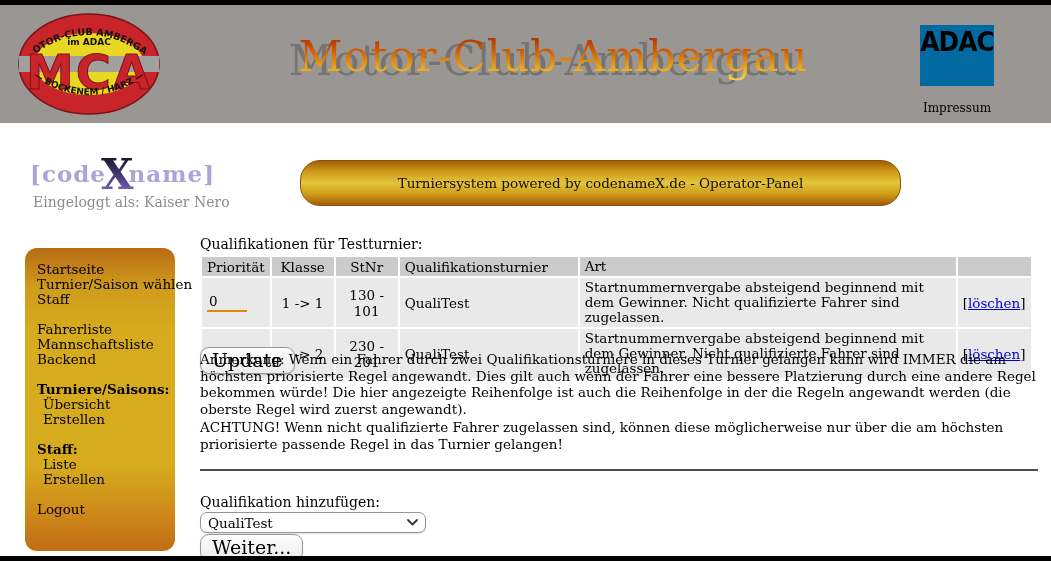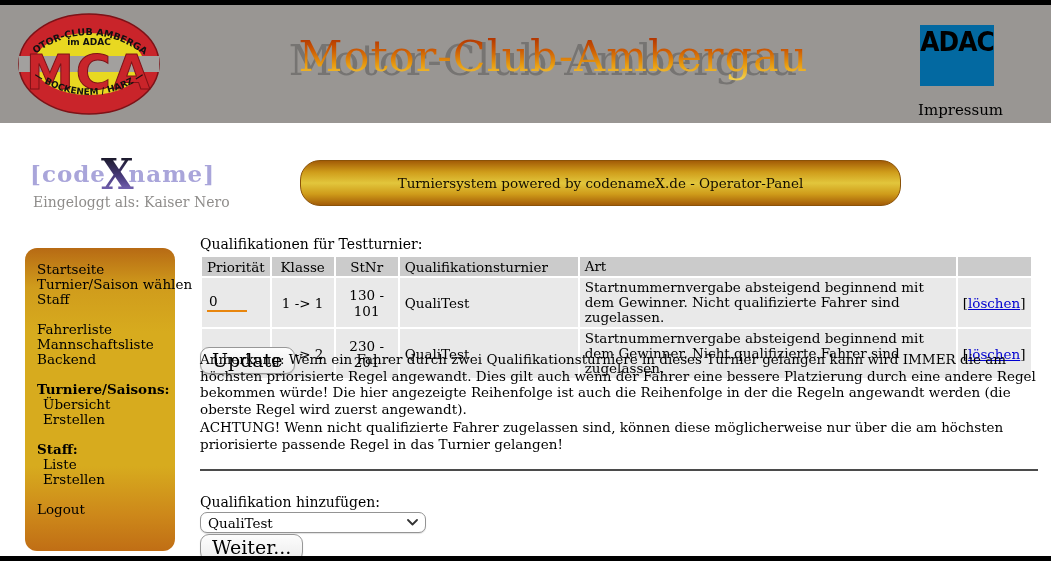--- a/index.html
+++ b/index.html
@@ -17,21 +17,21 @@
     font-size:43px;letter-spacing:1px;white-space:nowrap;padding-left:28px;}
   .site-title .shadow{position:absolute;left:4px;top:4px;width:100%;color:#767472;}
   .site-title .fill{position:relative;
     background:linear-gradient(180deg,#a82800 5%,#cc5a04 38%,#e89c10 68%,#f2cd48 95%);
     -webkit-background-clip:text;background-clip:text;color:transparent;}
   .adac-box{position:absolute;left:920px;top:20px;width:74px;height:61px;background:#0369a1;
     display:flex;justify-content:center;align-items:flex-start;}
   .adac-text{font-family:"DejaVu Sans","Liberation Sans",sans-serif;font-weight:bold;
     font-size:27px;letter-spacing:-1px;transform:scaleX(.92);margin-top:1px;color:#000;}
   .impressum{position:absolute;left:918px;top:96px;width:78px;text-align:center;
-    font-size:15px;color:#000;cursor:pointer;}
+    font-size:12px;color:#000;cursor:pointer;}
 
   
   .codename{position:absolute;left:30px;top:150px;white-space:nowrap;}
   .cn-side{font-size:23px;font-weight:bold;color:#a9a5da;letter-spacing:1px;}
   .cn-x{display:inline-block;font-size:42px;font-weight:bold;margin:0 -5px;vertical-align:-7px;
     background:linear-gradient(180deg,#14141e 10%,#4a3c7e 55%,#8a76cc 95%);
     -webkit-background-clip:text;background-clip:text;color:transparent;}
   .logged-in{position:absolute;left:33px;top:194px;font-size:14px;color:#8f8d8b;}
 
   .banner{position:absolute;left:300px;top:160px;width:601px;height:46px;border-radius:20px;

